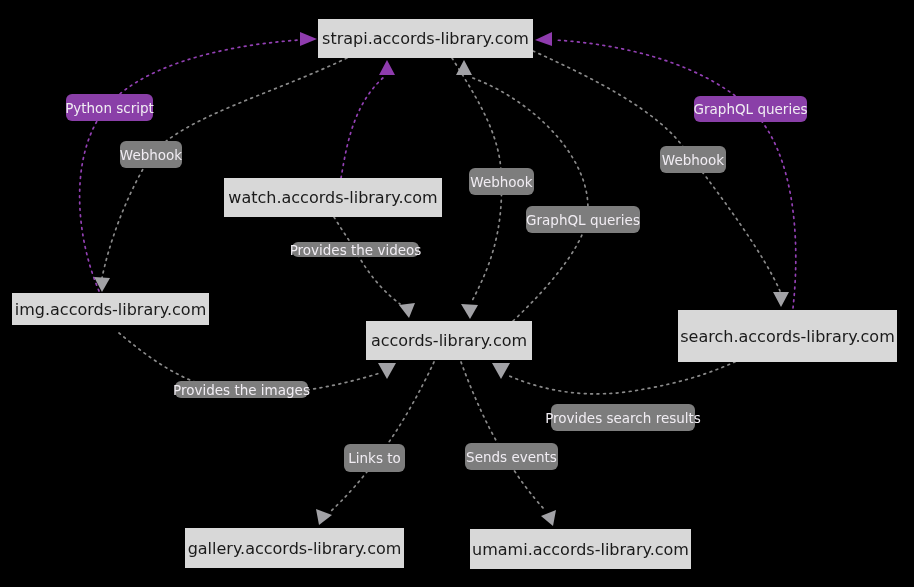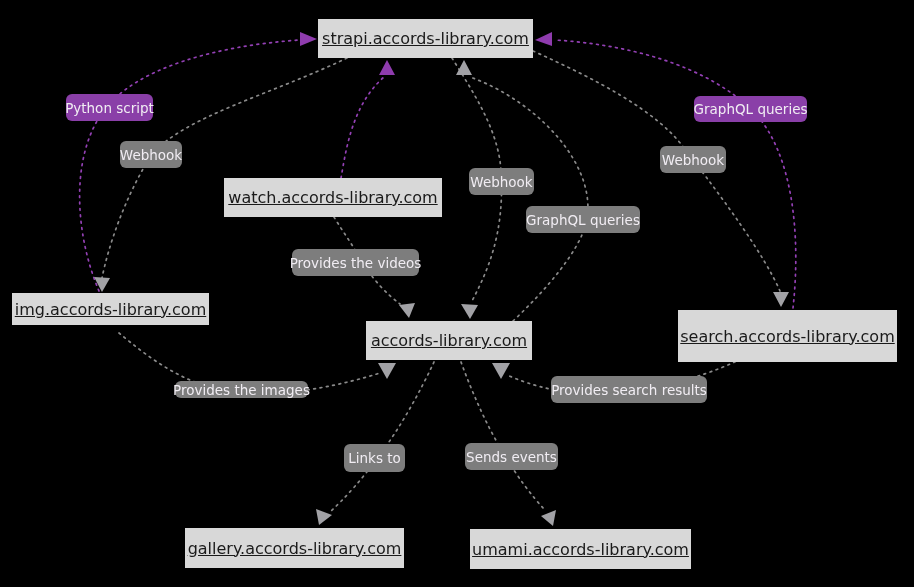--- a/index.html
+++ b/index.html
@@ -17,21 +17,20 @@
   .a-gray{fill:#a2a2a6;}
   .a-purple{fill:#8f3cae;}
   .node{
     position:absolute;
     background:var(--node-fill,#d8d8d8);
     color:var(--node-text,#1a1a1a);
     display:flex;align-items:center;justify-content:center;
     font-size:16px;
     white-space:nowrap;
     box-sizing:border-box;
-    text-decoration:underline;
   }
   .chip{
     position:absolute;
     display:flex;align-items:center;justify-content:center;
     color:var(--chip-text,#f1edf3);
     font-size:13.5px;
     border-radius:6px;
     white-space:nowrap;
     box-sizing:border-box;
   }
@@ -89,19 +88,19 @@
   <div class="node" style="left:678px;top:310px;width:219px;height:52px">search.accords-library.com</div>
   <div class="node" style="left:185px;top:528px;width:219px;height:40px">gallery.accords-library.com</div>
   <div class="node" style="left:470px;top:529px;width:221px;height:40px">umami.accords-library.com</div>
 
   <div class="chip purple" style="left:66px;top:94px;width:87px;height:27px">Python script</div>
   <div class="chip gray" style="left:120px;top:141px;width:62px;height:27px">Webhook</div>
   <div class="chip gray" style="left:469px;top:168px;width:65px;height:27px">Webhook</div>
   <div class="chip gray" style="left:526px;top:206px;width:114px;height:27px">GraphQL queries</div>
   <div class="chip purple" style="left:694px;top:96px;width:113px;height:26px">GraphQL queries</div>
   <div class="chip gray" style="left:660px;top:146px;width:66px;height:27px">Webhook</div>
-  <div class="chip gray" style="left:292px;top:249px;width:127px;height:27px">Provides the videos</div>
+  <div class="chip gray" style="left:292px;top:242px;width:127px;height:15px">Provides the videos</div>
   <div class="chip gray" style="left:175px;top:381px;width:133px;height:17px">Provides the images</div>
-  <div class="chip gray" style="left:551px;top:376px;width:156px;height:27px">Provides search results</div>
+  <div class="chip gray" style="left:551px;top:404px;width:144px;height:27px">Provides search results</div>
   <div class="chip gray" style="left:344px;top:444px;width:61px;height:28px">Links to</div>
   <div class="chip gray" style="left:465px;top:443px;width:93px;height:27px">Sends events</div>
 
 </div>
 
 </body></html>

